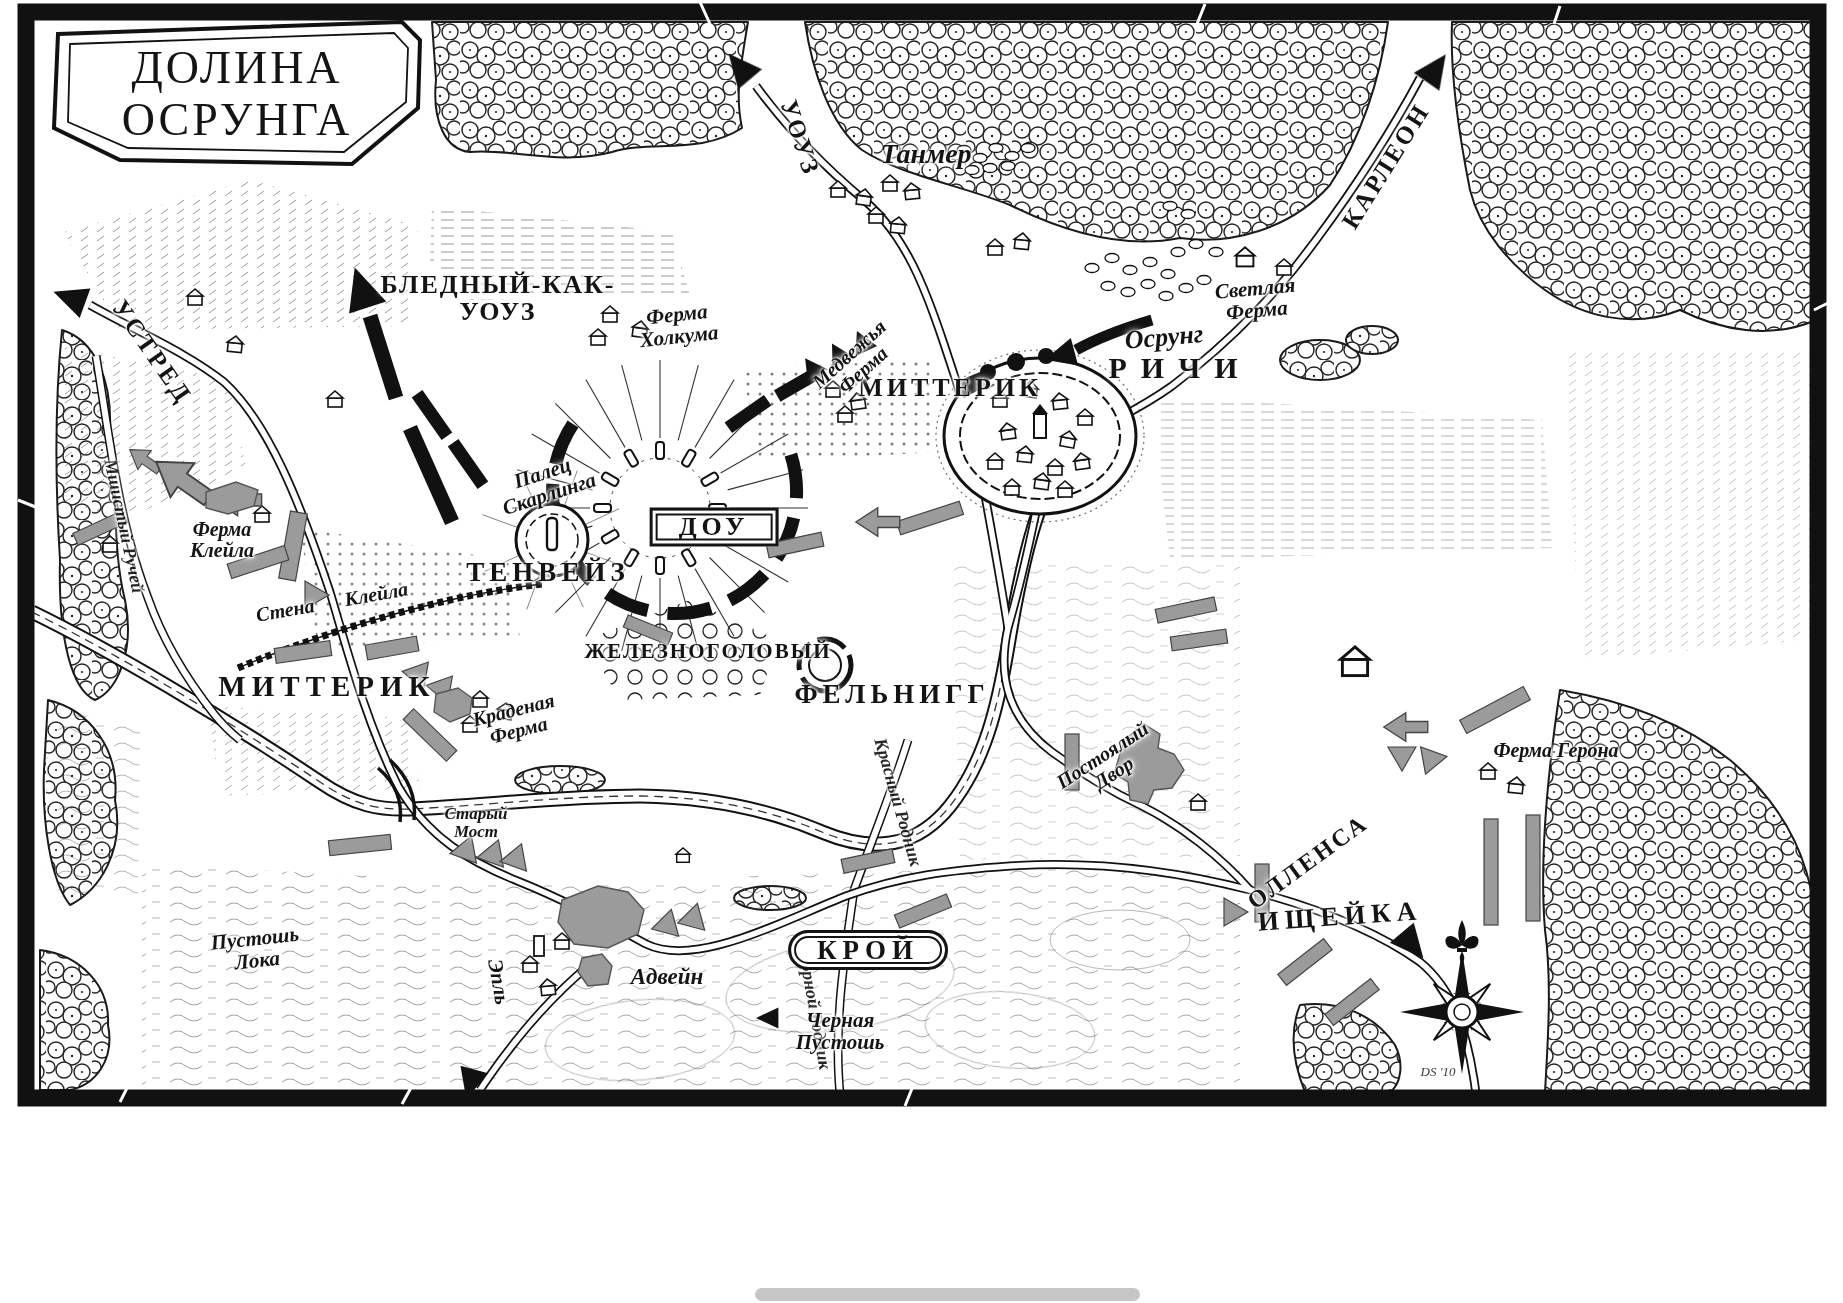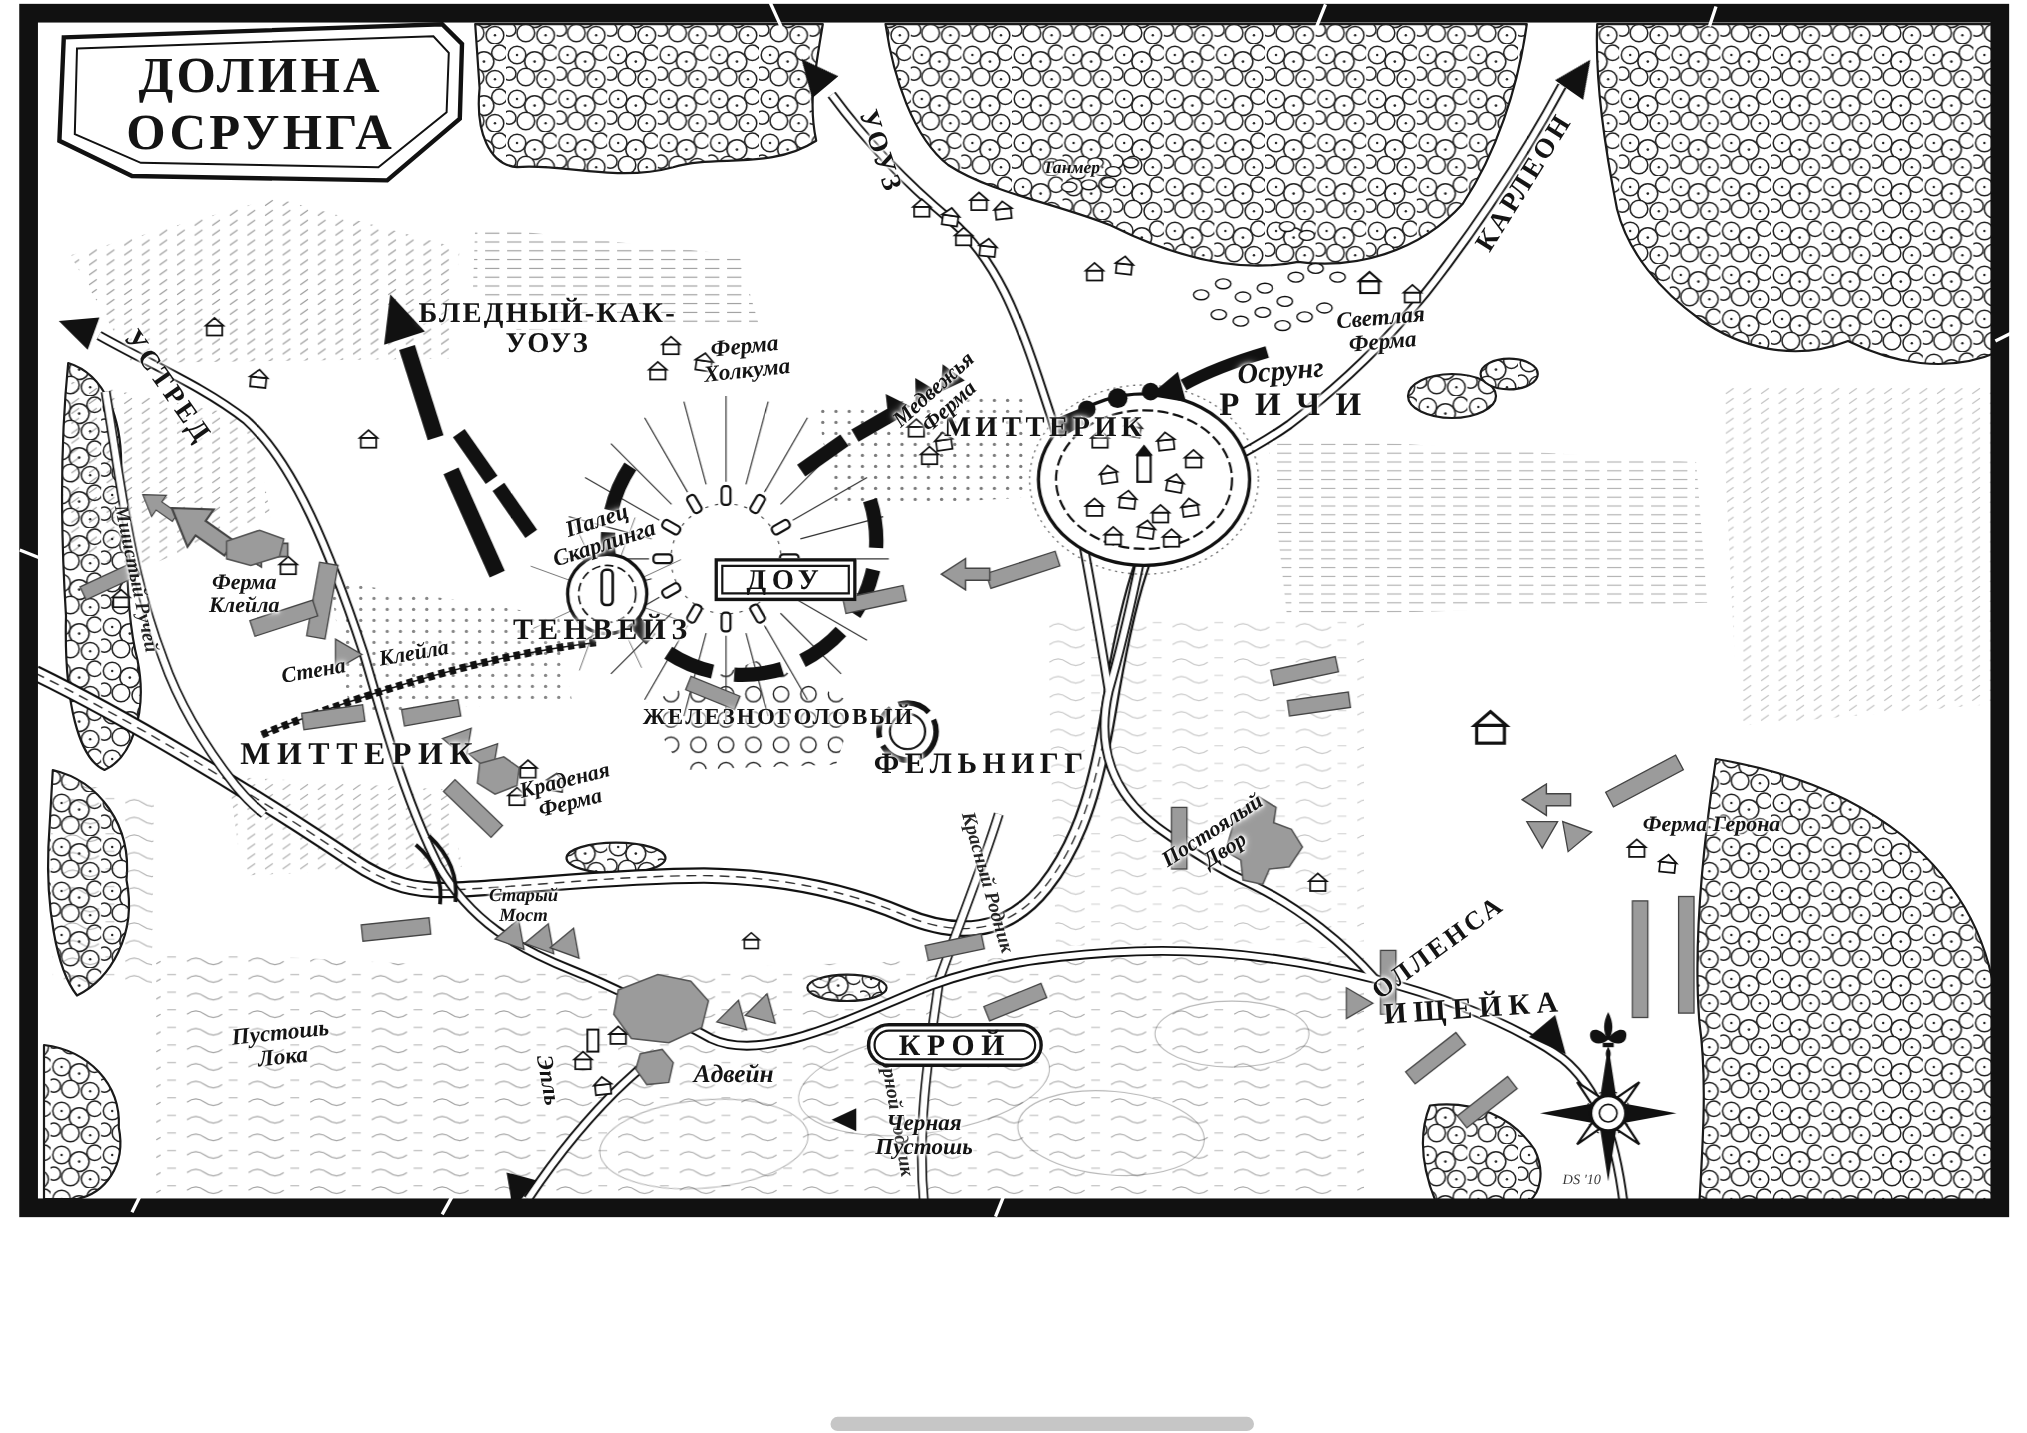--- a/index.html
+++ b/index.html
@@ -7,21 +7,21 @@
          font-family:"Liberation Serif","DejaVu Serif",serif;color:#141414;}
   #art{position:absolute;left:0;top:0;z-index:1;}
   .lbl{position:absolute;z-index:6;transform:translate(-50%,-50%);white-space:pre-line;
        text-align:center;line-height:1.04;color:#141414;
        text-shadow:0 0 3px #fff,0 0 5px #fff,0 0 8px #fff,1px 1px 2px #fff;}
   .caps{font-weight:bold;}
   .script{font-style:italic;font-weight:bold;}
   .river-lbl{font-style:italic;font-weight:bold;opacity:.92;}
   .box-lbl{background:#fff;border:3px solid #141414;box-shadow:inset 0 0 0 3px #fff,inset 0 0 0 5px #141414;
            padding:3px 26px;font-weight:bold;text-shadow:none;}
-  .cartouche-text{font-weight:bold;letter-spacing:3px;line-height:1.12;}
+  .cartouche-text{font-weight:normal;letter-spacing:3px;line-height:1.12;}
   .sig{font-style:italic;opacity:.85;}
   #hscroll{position:absolute;left:755px;top:1288px;width:385px;height:13px;border-radius:7px;
            background:#c6c6c6;z-index:8;}
 </style>
 </head>
 <body>
 
 <div id="stage">
 
 <svg id="art" width="1843" height="1303" viewBox="0 0 1843 1303">
@@ -445,21 +445,21 @@
 <div class="lbl box-lbl" style="left:714px;top:527px;font-size:26px;letter-spacing:5px;transform:translate(-50%,-50%);">ДОУ</div>
 <div class="lbl caps" style="left:708px;top:652px;font-size:21px;letter-spacing:2px;">ЖЕЛЕЗНОГОЛОВЫЙ</div>
 <div class="lbl caps" style="left:950px;top:388px;font-size:26px;letter-spacing:4px;">МИТТЕРИК</div>
 <div class="lbl caps" style="left:1180px;top:368px;font-size:30px;letter-spacing:14px;font-family:Liberation Serif, serif;">РИЧИ</div>
 
 <div class="lbl caps" style="left:327px;top:686px;font-size:29px;letter-spacing:6px;">МИТТЕРИК</div>
 <div class="lbl caps" style="left:892px;top:694px;font-size:27px;letter-spacing:5px;">ФЕЛЬНИГГ</div>
 <div class="lbl box-lbl" style="left:868px;top:950px;font-size:27px;letter-spacing:6px;transform:translate(-50%,-50%);border-radius:20px;">КРОЙ</div>
 <div class="lbl caps" style="left:1340px;top:916px;font-size:27px;letter-spacing:6px;transform:translate(-50%,-50%) rotate(-4deg);">ИЩЕЙКА</div>
 
-<div class="lbl script" style="left:926px;top:154px;font-size:16px;margin-left:48px;">Танмер</div>
+<div class="lbl script" style="left:926px;top:154px;font-size:28px;">Танмер</div>
 <div class="lbl script" style="left:1256px;top:300px;font-size:21px;transform:translate(-50%,-50%) rotate(-5deg);">Светлая
 Ферма</div>
 <div class="lbl script" style="left:678px;top:326px;font-size:21px;transform:translate(-50%,-50%) rotate(-6deg);">Ферма
 Холкума</div>
 <div class="lbl script" style="left:856px;top:362px;font-size:20px;transform:translate(-50%,-50%) rotate(-42deg);">Медвежья
 Ферма</div>
 <div class="lbl script" style="left:1164px;top:337px;font-size:26px;transform:translate(-50%,-50%) rotate(-5deg);">Осрунг</div>
 <div class="lbl script" style="left:546px;top:484px;font-size:21px;transform:translate(-50%,-50%) rotate(-18deg);">Палец
 Скарлинга</div>
 <div class="lbl script" style="left:222px;top:540px;font-size:20px;">Ферма

